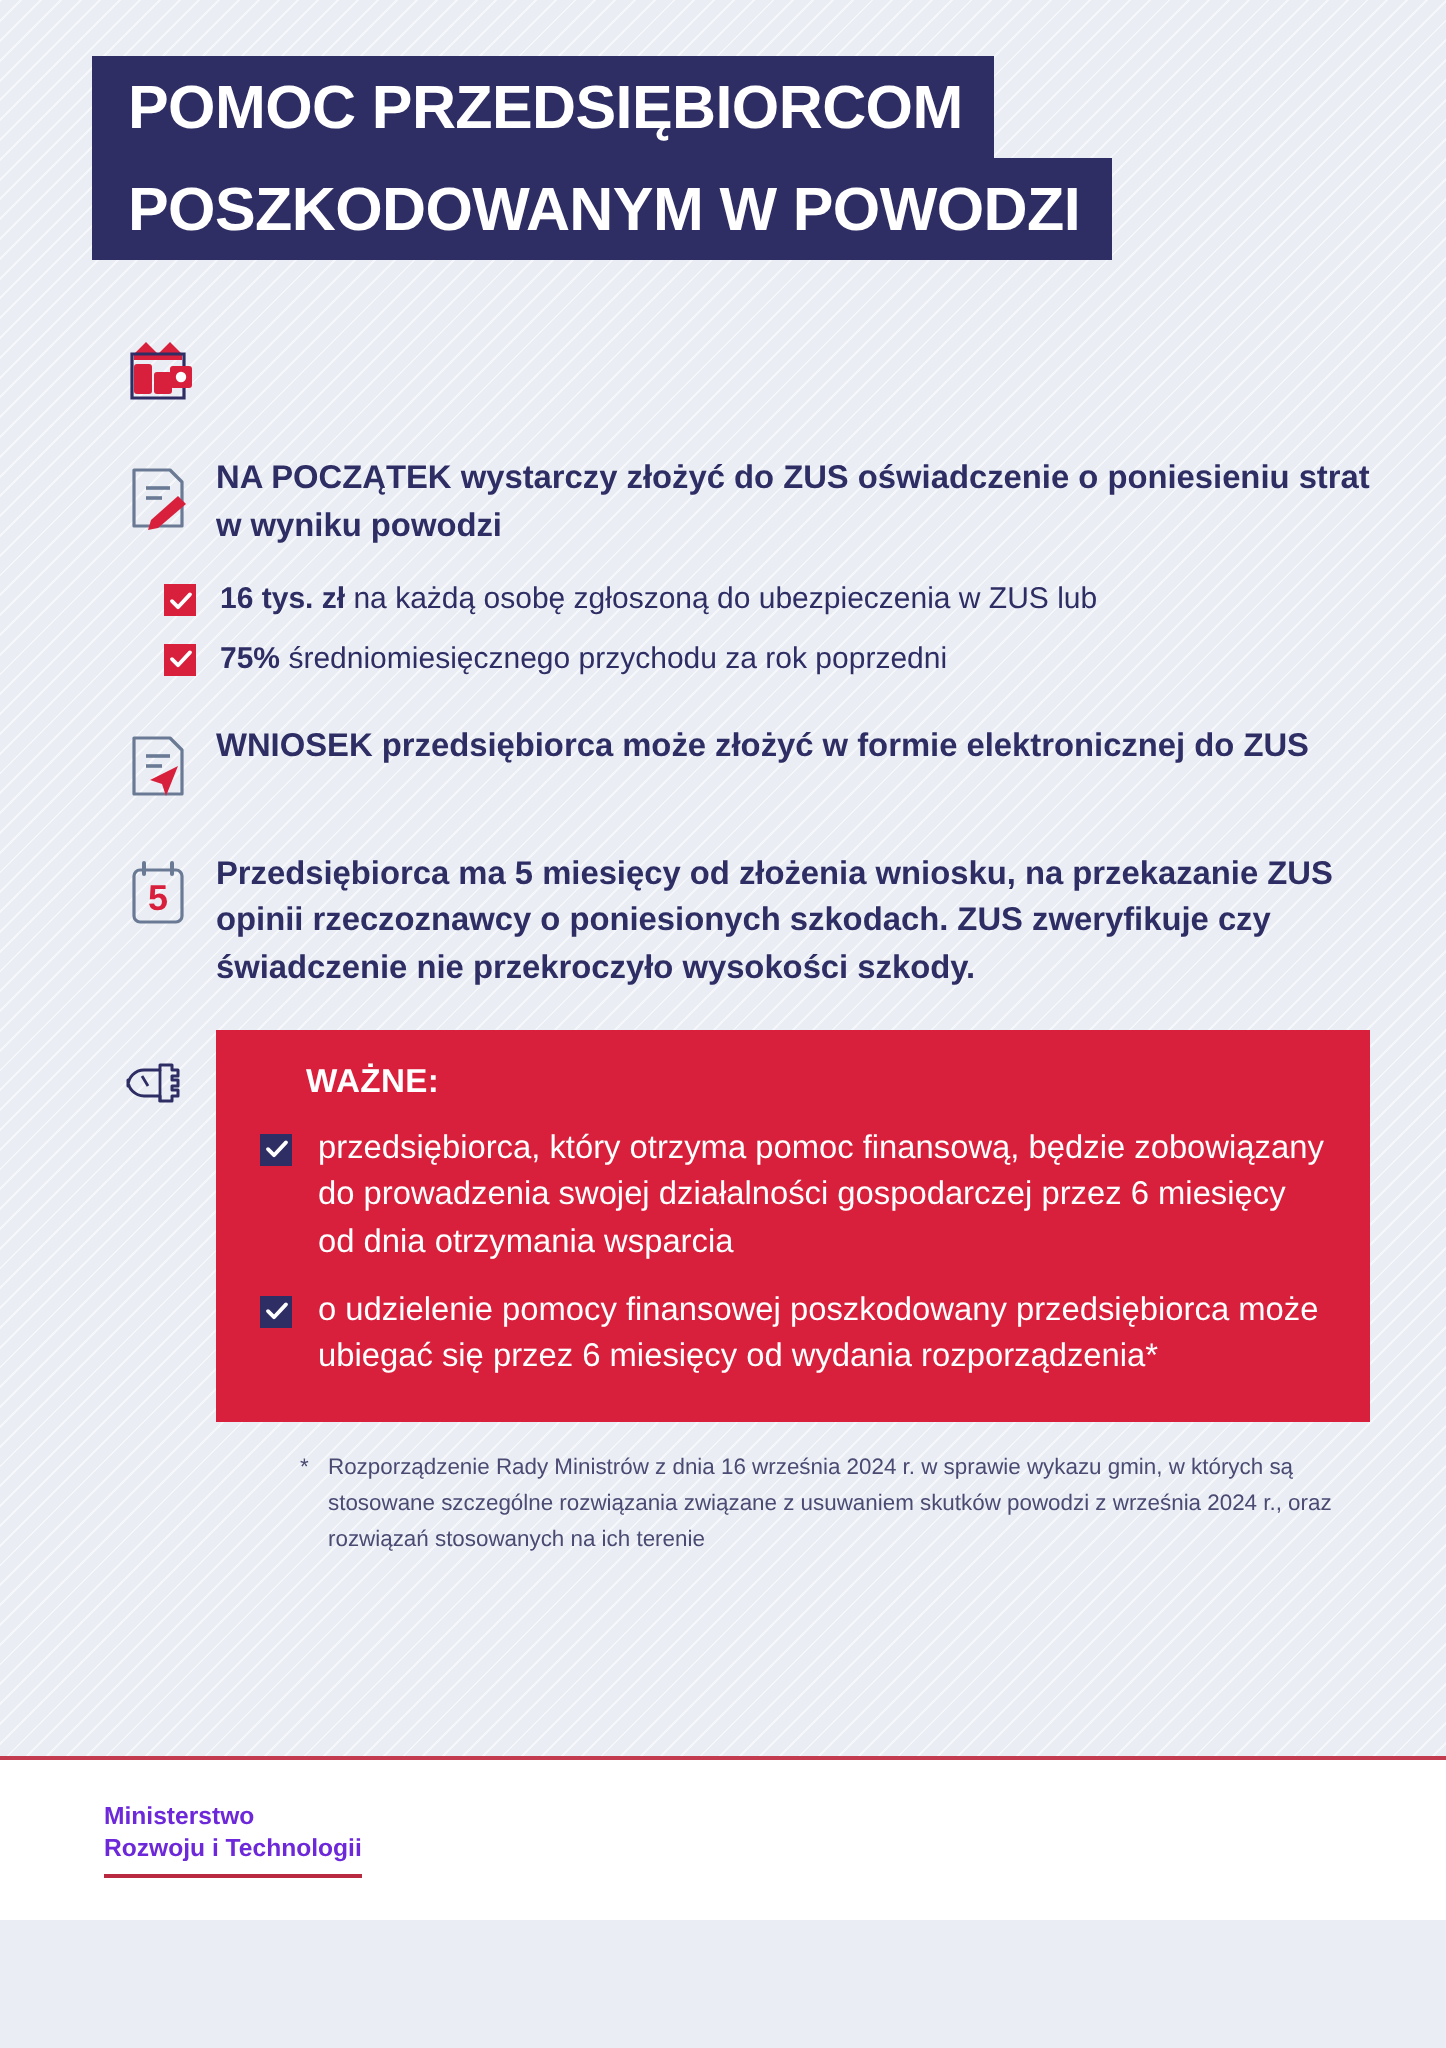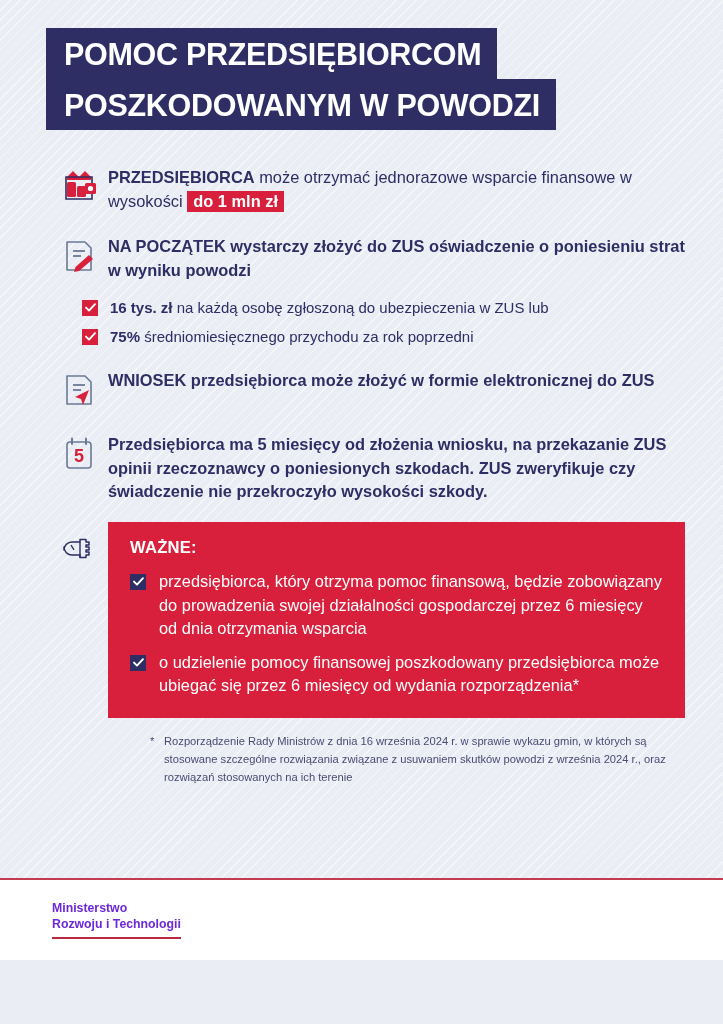--- a/index.html
+++ b/index.html
@@ -157,20 +157,21 @@
     flex: 1 1 auto;
     background: #d8203c;
     color: #ffffff;
     padding: 16px 22px 20px 22px;
   }
   .wazne-title {
     font-size: 16.6px;
     font-weight: bold;
     letter-spacing: 0.2px;
     margin-bottom: 12px;
+    margin-left: 23px;
   }
   .wazne-item {
     display: flex;
     align-items: flex-start;
     margin-bottom: 10px;
   }
   .wazne-item:last-child { margin-bottom: 0; }
   .cbox-navy {
     flex: 0 0 16px;
     width: 16px;
@@ -245,23 +246,20 @@
     <div class="row" style="margin-top:36px;">
       <div class="row-icon">
         <svg width="40" height="38" viewBox="0 0 40 38" fill="none">
           <path d="M8 9 L14 3 L20 9 L26 3 L32 9 L32 12 L8 12 Z" fill="#d8203c"></path>
           <path d="M7 9 L33 9 L33 31 L7 31 Z" fill="none" stroke="#2e2d64" stroke-width="1.6"></path>
           <rect x="8" y="14" width="9" height="15" rx="1.5" fill="#d8203c"></rect>
           <rect x="18" y="18" width="9" height="11" rx="1.5" fill="#d8203c"></rect>
           <rect x="26" y="15" width="11" height="11" rx="1.5" fill="#d8203c"></rect>
           <circle cx="31.5" cy="20.5" r="2.6" fill="#ffffff"></circle>
         </svg>
-      </div>
-      <div class="row-text">
-        <span>PRZEDSIĘBIORCA</span><span class="light"> może otrzymać jednorazowe wsparcie finansowe w wysokości </span><span class="hl">do 1 mln zł</span>
       </div>
     </div>
 
     <div class="row" style="margin-top:22px;">
       <div class="row-icon">
         <svg width="40" height="38" viewBox="0 0 40 38" fill="none">
           <path d="M8 5 L26 5 L32 11 L32 33 L8 33 Z" fill="none" stroke="#6a7a95" stroke-width="1.6" stroke-linejoin="round"></path>
           <line x1="14" y1="14" x2="26" y2="14" stroke="#6a7a95" stroke-width="1.8"></line>
           <line x1="14" y1="19" x2="22" y2="19" stroke="#6a7a95" stroke-width="1.8"></line>
           <path d="M30 18 L34 22 L20 34 L15 35 L16.5 30 Z" fill="#d8203c"></path>

